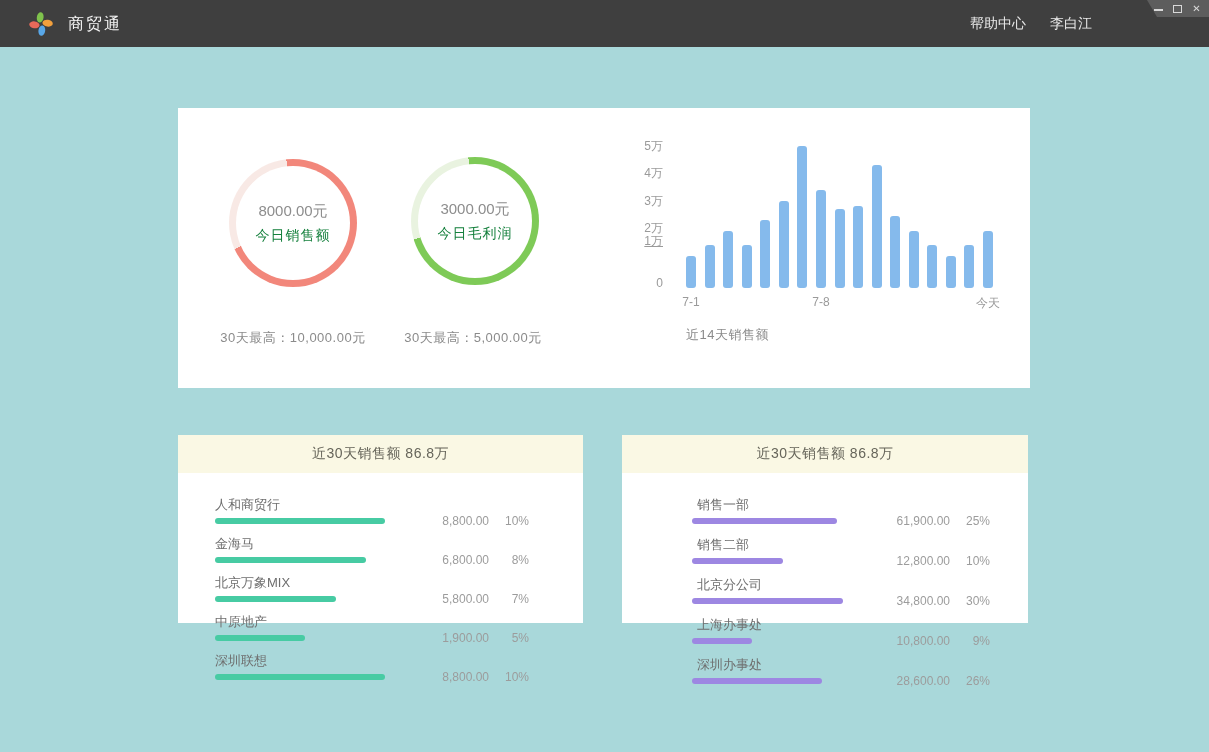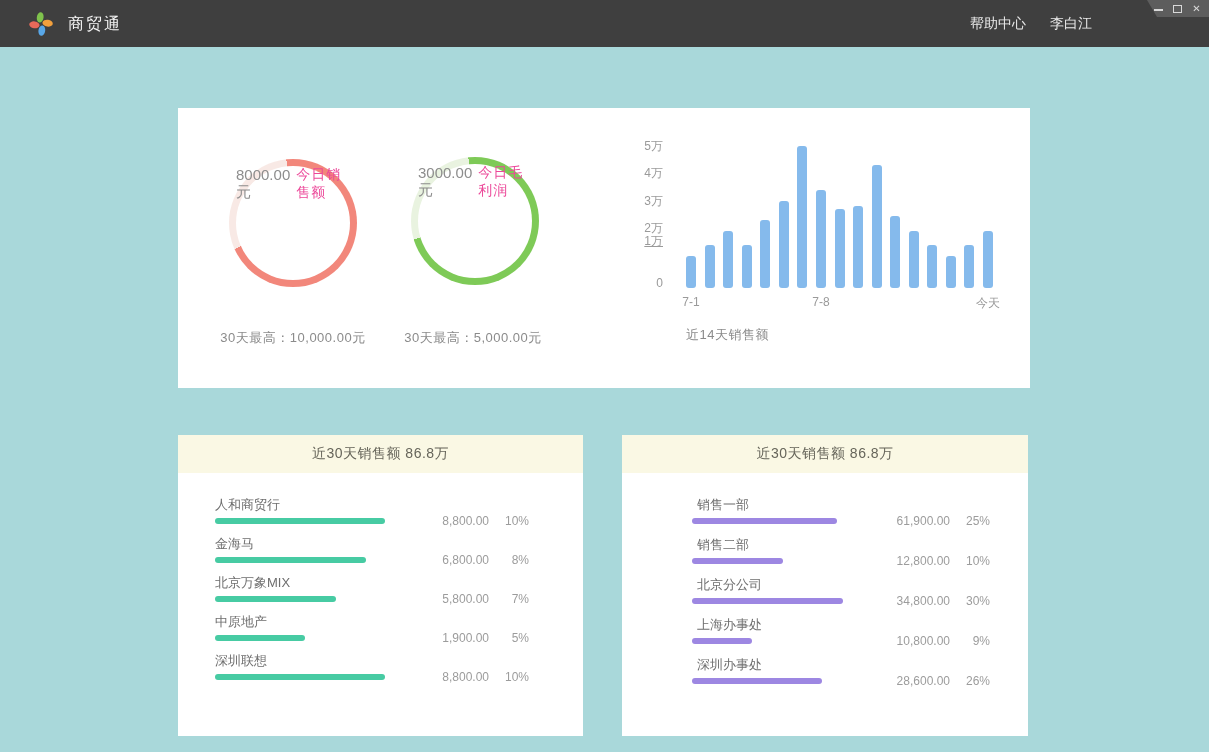--- a/index.html
+++ b/index.html
@@ -30,23 +30,23 @@
   .page { position:absolute; top:47px; left:0; width:1209px; height:705px; }
   .card { position:absolute; background:#ffffff; }
 
   
   .overview-card { left:178px; top:61px; width:852px; height:280px; }
 
   .donut { position:absolute; width:128px; height:128px; border-radius:50%; }
   .donut-0 { left:51px; top:51px; }
   .donut-1 { left:233px; top:49px; }
   .donut-hole { position:absolute; inset:7px; border-radius:50%; background:#fff;
-                display:flex; flex-direction:row; align-items:flex-start; justify-content:center; gap:6px; }
+                display:flex; flex-direction:column; align-items:center; justify-content:center; gap:6px; }
   .donut-value { font-size:15px; color:#8d8d8d; }
-  .donut-metric { font-size:14px; color:#ec4899; letter-spacing:1px; }
+  .donut-metric { font-size:14px; color:#15803d; letter-spacing:1px; }
 
   .donut-cap { position:absolute; top:221px; width:240px; text-align:center;
                font-size:13px; color:#8b8b8b; letter-spacing:0.5px; }
   .donut-cap-0 { left:-5px; }
   .donut-cap-1 { left:175px; }
 
   
   .chart-wrap { position:absolute; left:455px; top:28px; width:380px; height:230px; }
   .plot-row { display:flex; }
   .y-axis { position:relative; width:30px; height:152px; flex:0 0 30px; }
@@ -54,21 +54,21 @@
            font-size:12px; line-height:16px; color:#9a9a9a; }
   .plot { position:relative; width:307px; height:152px; margin-left:23px;
           display:flex; justify-content:space-between; align-items:flex-end; }
   .vbar { width:10px; border-radius:3px; }
   .x-axis { position:absolute; left:53px; top:159px; width:307px; height:16px; }
   .xtick { position:absolute; width:60px; text-align:center; font-size:12px; color:#9a9a9a; }
   .chart-caption { position:absolute; left:53px; top:190px; width:307px; text-align:left;
                    font-size:13px; color:#8b8b8b; letter-spacing:0.5px; }
 
   
-  .rank-card { top:388px; width:405px; height:301px; }
+  .rank-card { top:388px; width:405px; height:188px; }
   .rank-card-0 { left:178px; }
   .rank-card-1 { left:622px; width:406px; }
   .rank-header { height:38px; background:#faf8e4; display:flex; align-items:center; justify-content:center;
                  font-size:14px; color:#66655a; letter-spacing:0.5px; }
   .rank-rows { padding:24px 54px 0 37px; }
   .rank-card-1 .rank-rows { padding:24px 38px 0 70px; }
   .rank-row { display:flex; align-items:flex-end; margin-bottom:12px;gap:29px; }
   .rank-card-1 .rank-row { margin-bottom:13px; }
   .rank-main { flex:1 1 auto; }
   .rank-label { font-size:13px; color:#6e6e6e; line-height:16px; margin-bottom:5px; }

